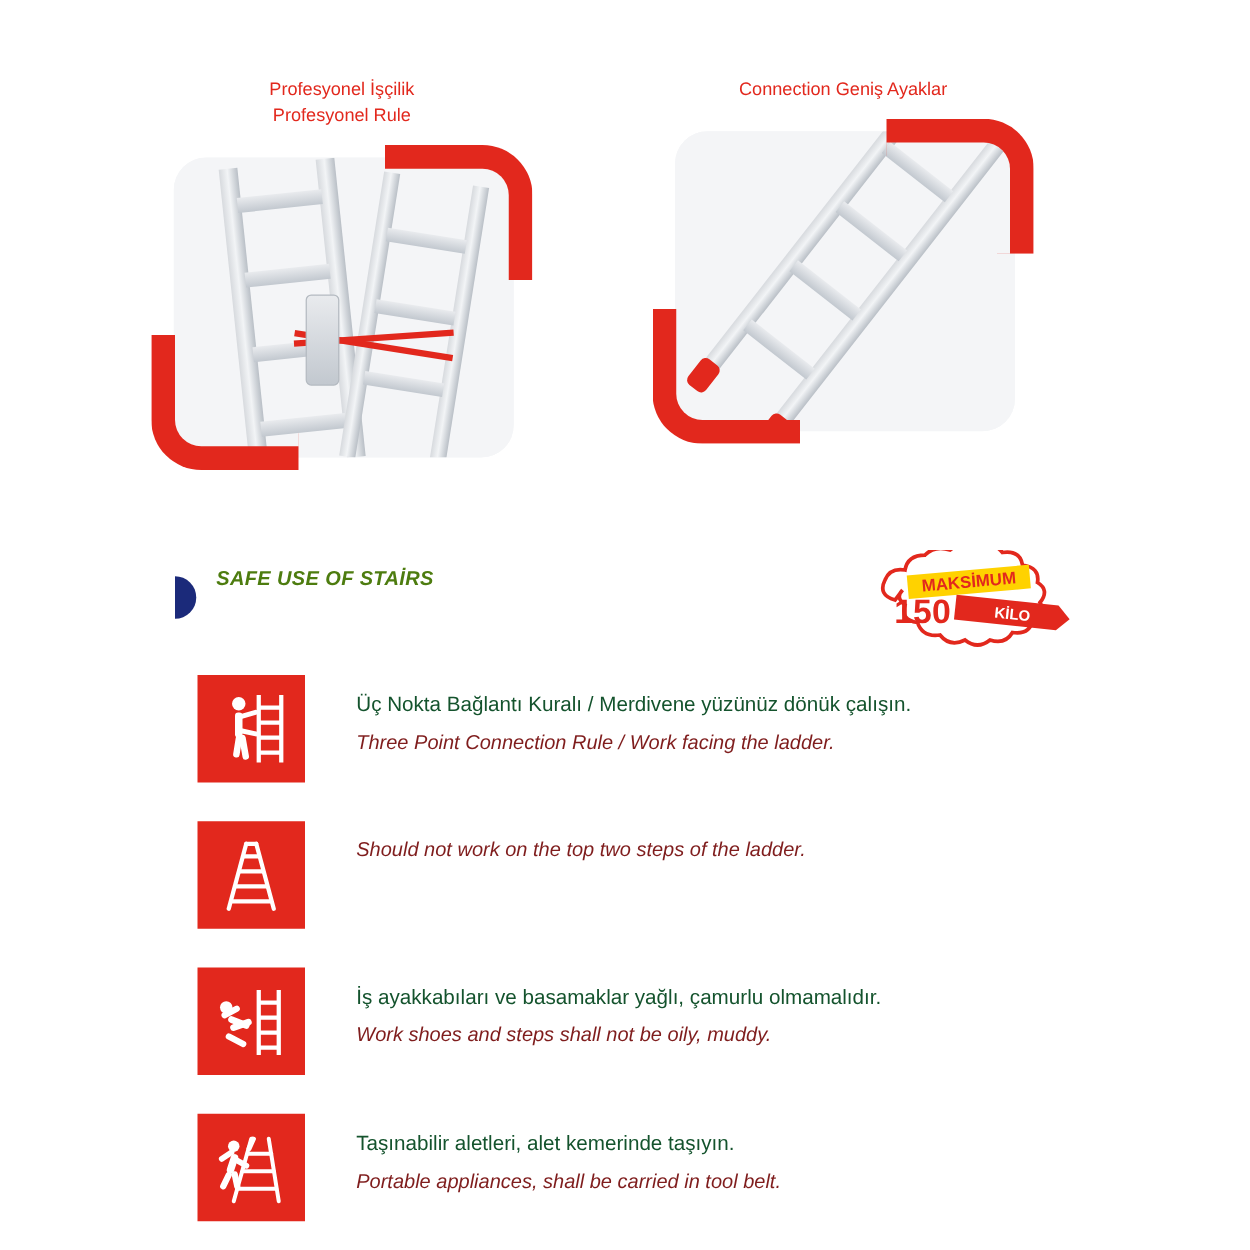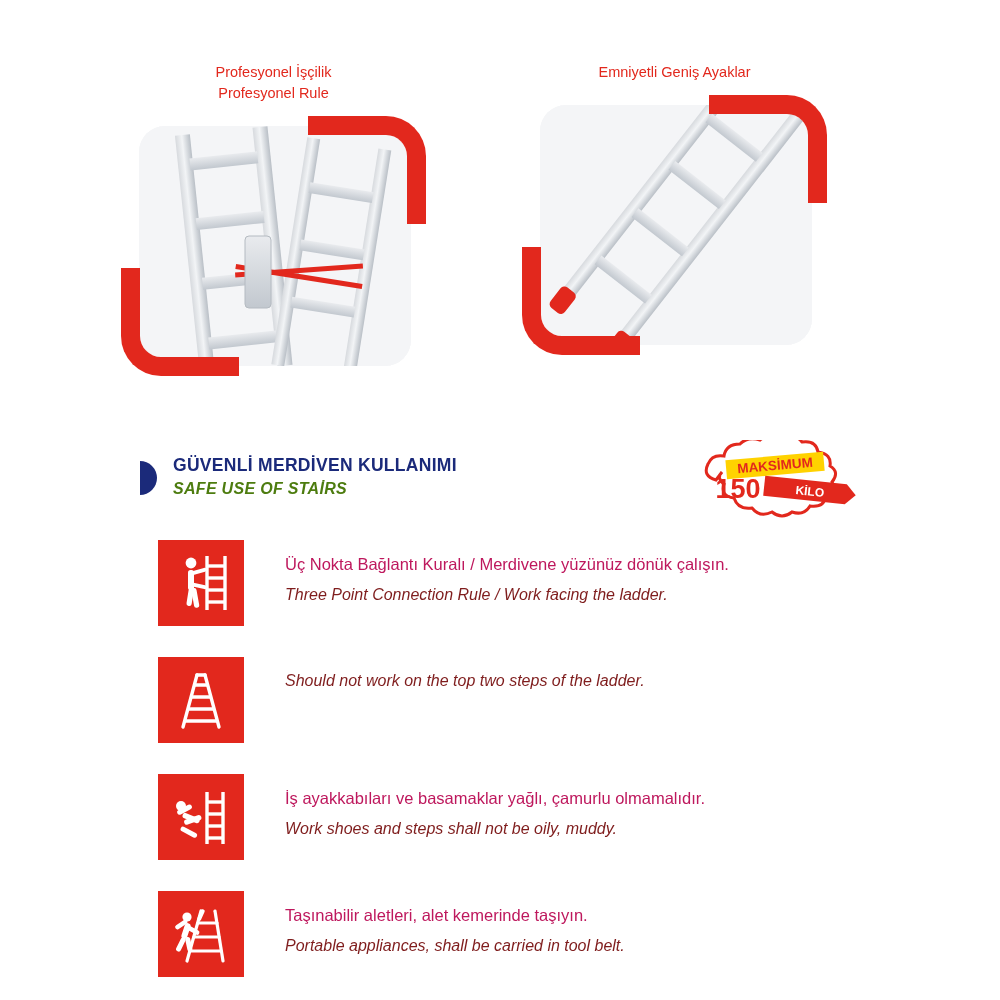--- a/index.html
+++ b/index.html
@@ -116,21 +116,21 @@
     background: #e2281d;
     flex: 0 0 86px;
     display: flex; align-items: center; justify-content: center;
   }
   .rule-icon svg { display: block; }
   .rule-text {
     padding-left: 41px;
     padding-top: 12px;
   }
   .rule-text .tr {
-    color: #be185d;
+    color: #14532d;
     font-size: 16.5px;
     line-height: 1.5;
     margin-bottom: 6px;
   }
   .rule-text .en {
     color: #7f1d1d;
     font-size: 16px;
     font-style: italic;
     line-height: 1.5;
   }
@@ -188,21 +188,21 @@
             <rect x="106" y="110" width="26" height="72" rx="4" fill="url(#alu2)" stroke="#b4bac1" stroke-width="1"></rect>
           </svg>
         </div>
         <div class="bracket tr"></div>
         <div class="bracket bl"></div>
       </div>
     </div>
 
     <div class="panel">
       <div class="panel-caption">
-        <div class="line1">Emniyetli Geniş Ayaklar</div>
+        <div class="line1">Connection Geniş Ayaklar</div>
       </div>
       <div class="panel-frame">
         <div class="photo">
           <svg width="272" height="240" viewBox="0 0 272 240">
             <rect x="0" y="0" width="272" height="240" fill="#f4f5f7"></rect>
             <g transform="rotate(38 136 120)">
               <rect x="86" y="-40" width="14" height="300" fill="url(#alu1)"></rect>
               <rect x="158" y="-40" width="14" height="300" fill="url(#alu1)"></rect>
               <rect x="96" y="10" width="64" height="11" fill="url(#alu2)"></rect>
               <rect x="96" y="70" width="64" height="11" fill="url(#alu2)"></rect>
@@ -217,21 +217,20 @@
         <div class="bracket tr"></div>
         <div class="bracket bl"></div>
       </div>
     </div>
 
   </div>
 
   <div class="section-head">
     <div class="head-mark"></div>
     <div class="head-text">
-      <div class="tr-title">GÜVENLİ MERDİVEN KULLANIMI</div>
       <div class="en-title">SAFE USE OF STAİRS</div>
     </div>
   </div>
 
   <div class="badge">
     <svg width="170" height="84" viewBox="0 0 170 84">
 
       <g fill="#ffffff" stroke="#e2281d" stroke-width="3">
         <path d="M26 40 q-14 -4 -8 -16 q4 -10 16 -8 q2 -12 16 -12 q8 -8 20 -4
                  q10 -8 22 -2 q12 -6 20 4 q14 -2 16 10 q14 2 12 14 q10 6 2 16

